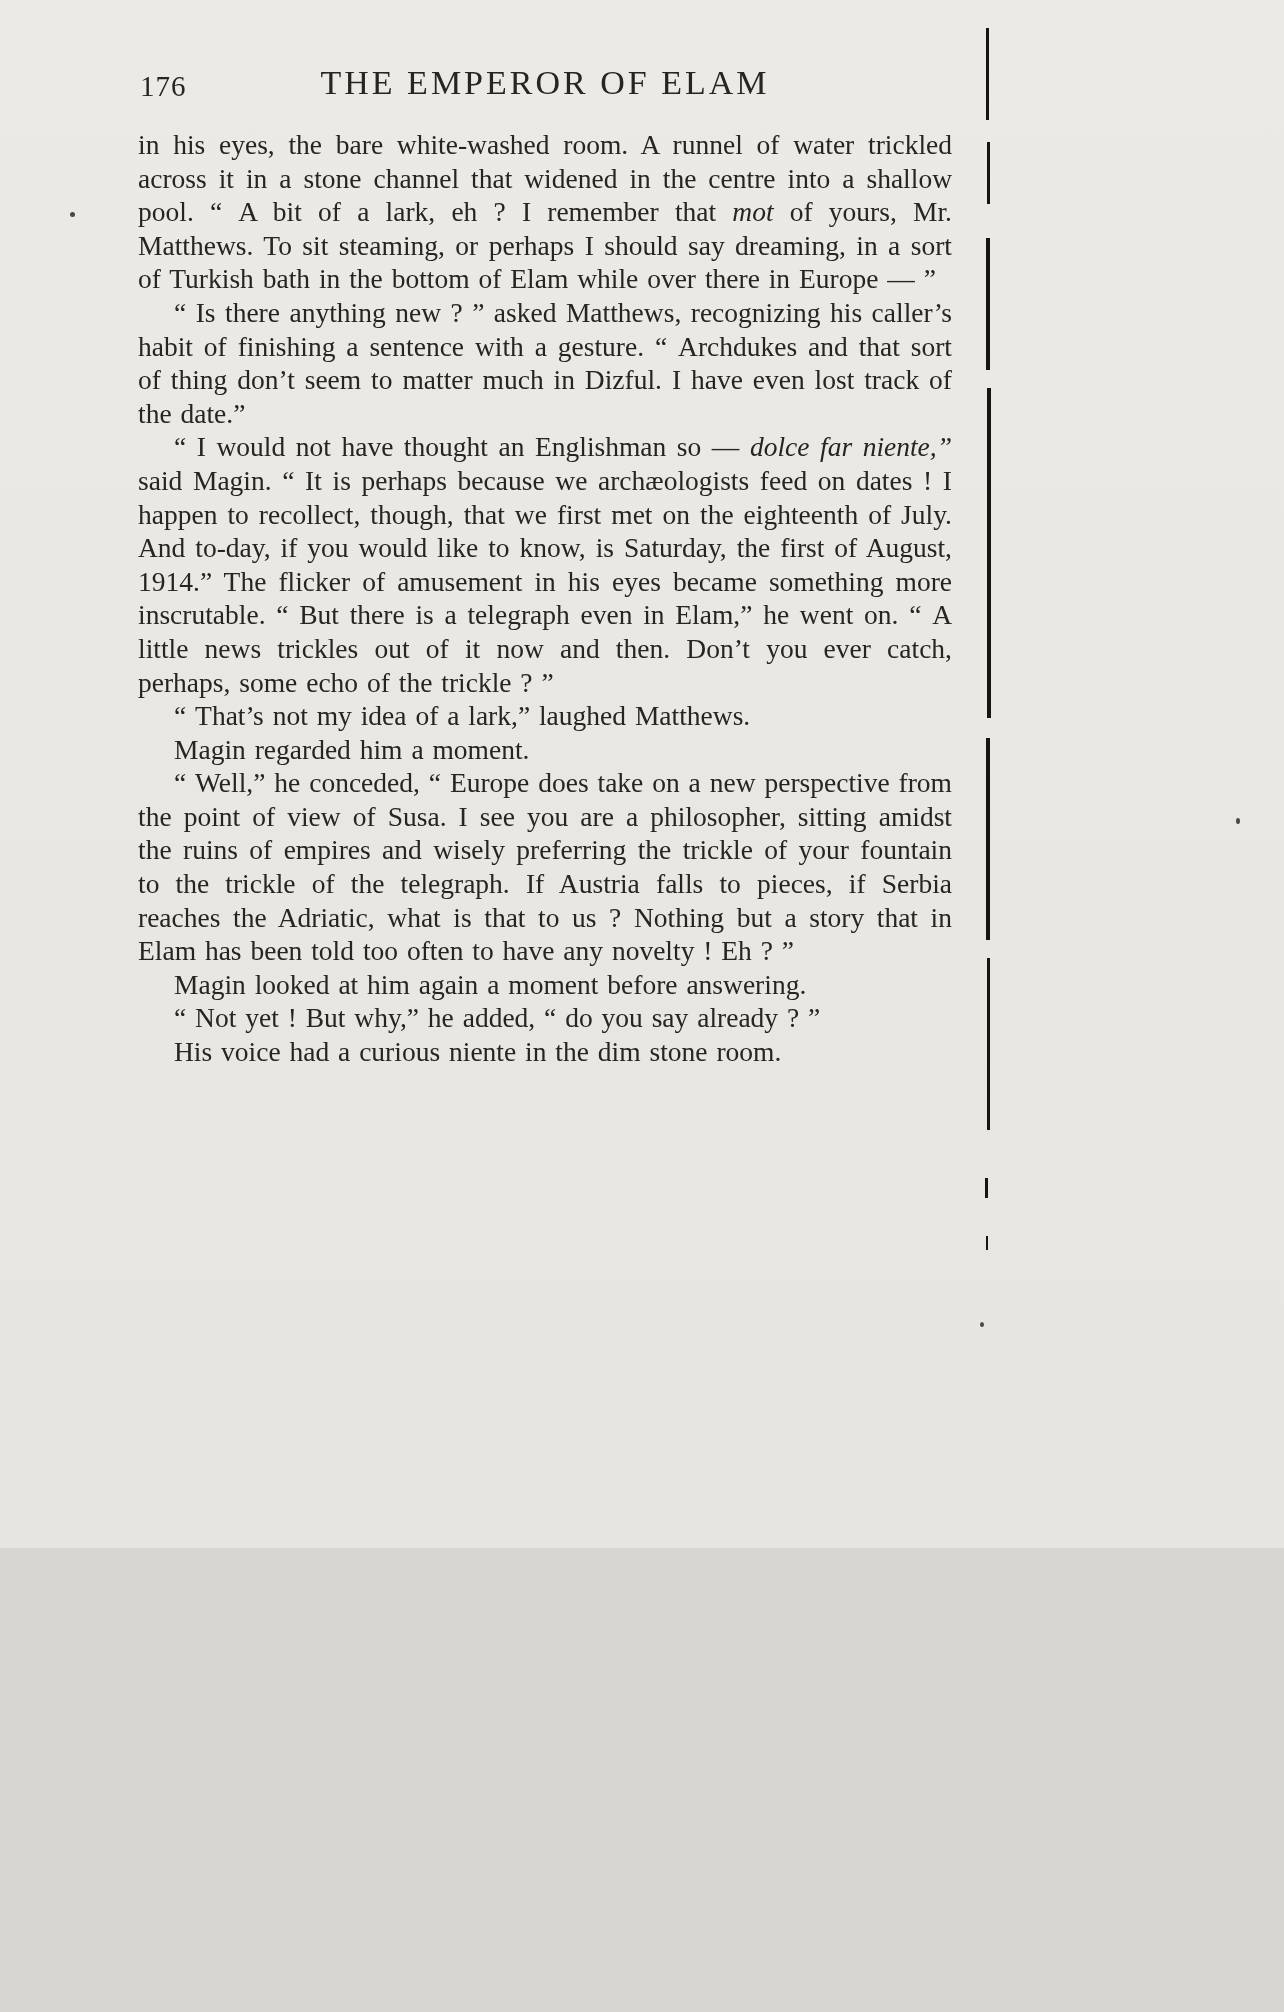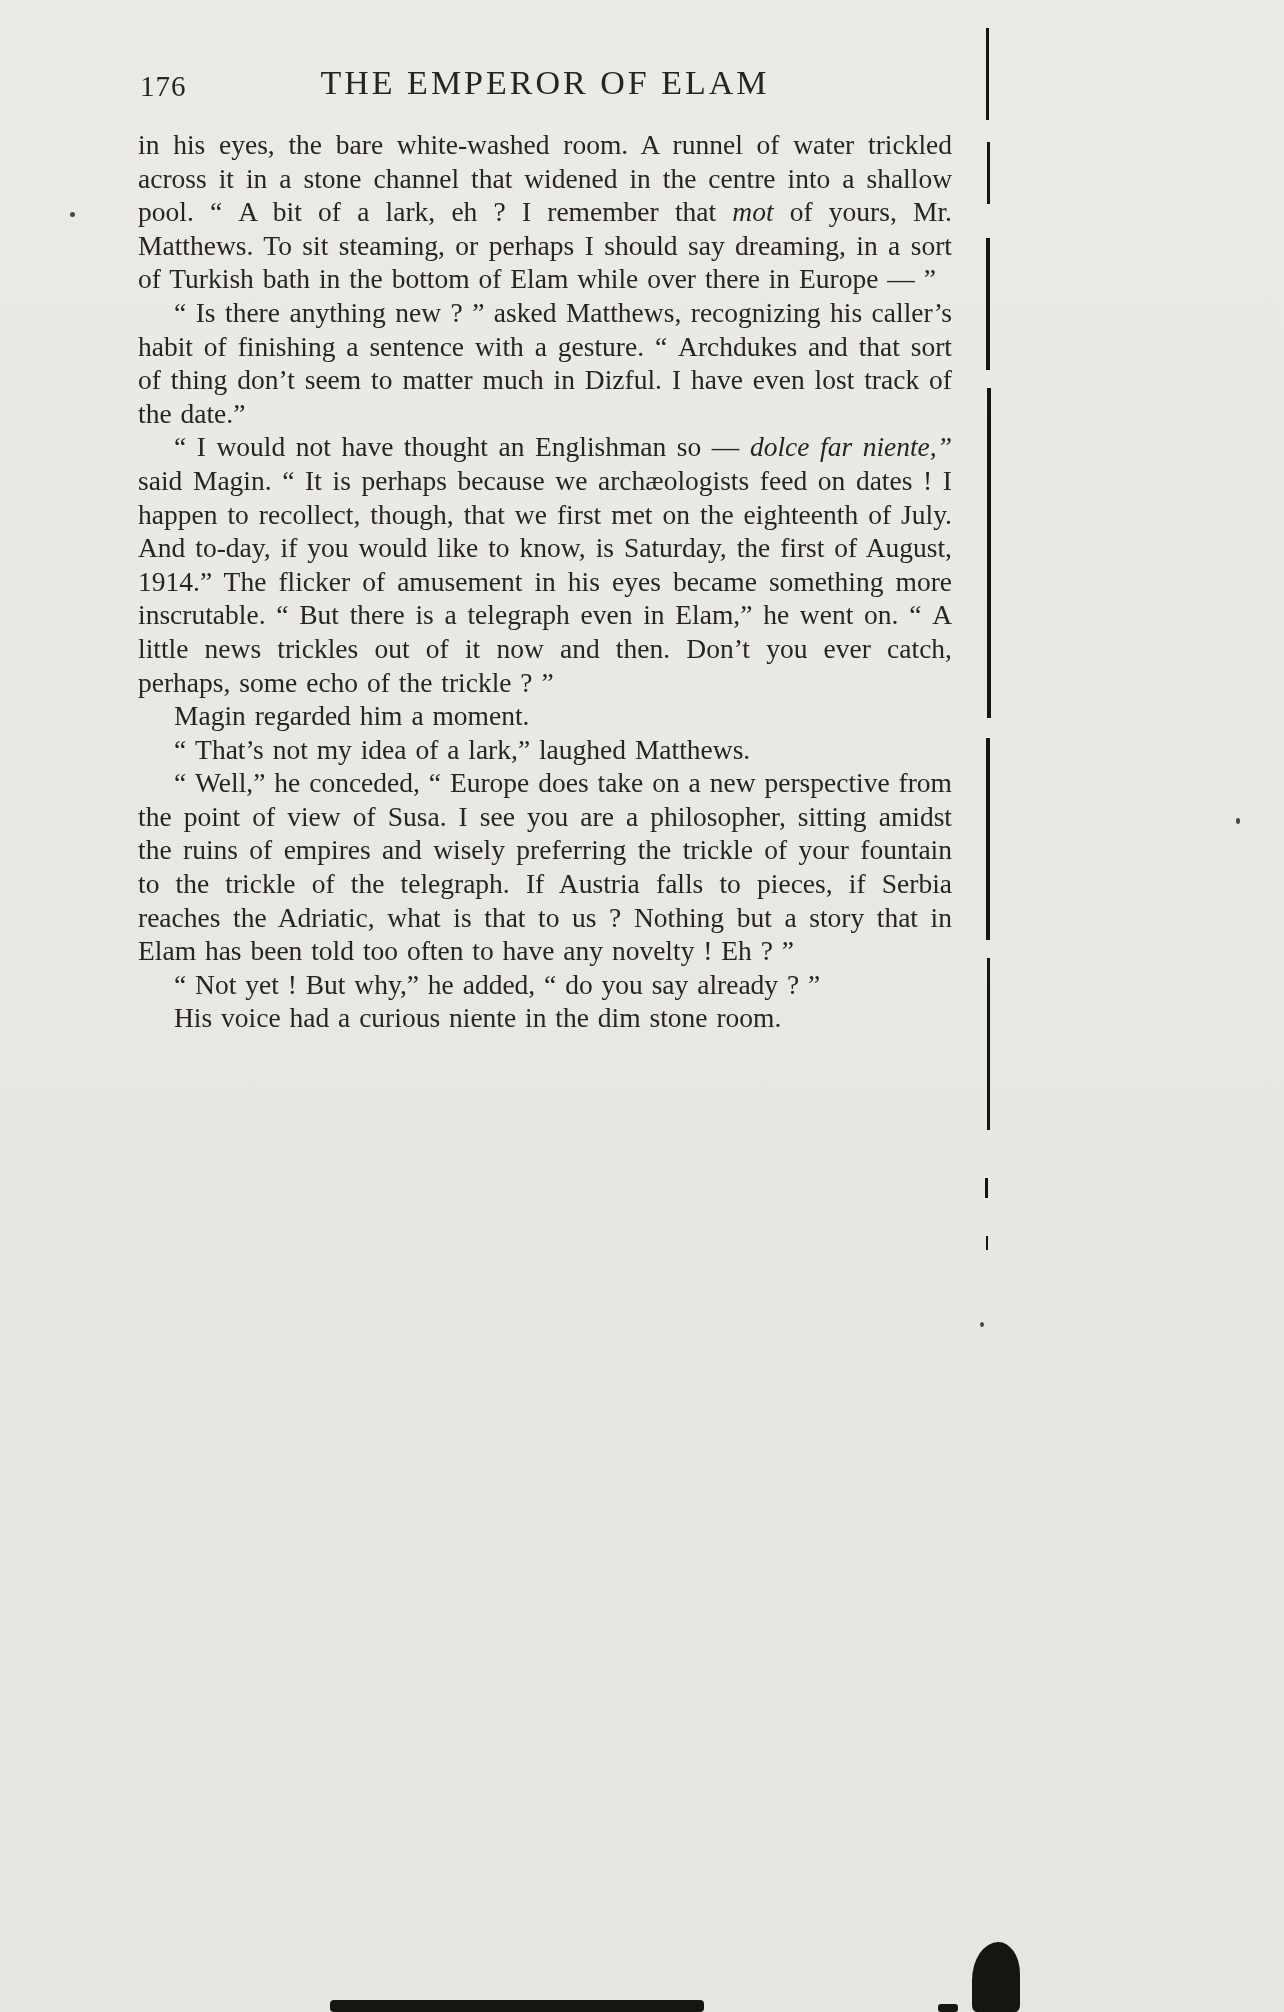--- a/index.html
+++ b/index.html
@@ -1,19 +1,19 @@
 <!DOCTYPE html>
 <html><head>
 <meta charset="utf-8">
 <style>
   html, body { margin: 0; padding: 0; background: #d8d6d1; }
   .page {
     position: relative;
     width: 1284px;
-    height: 2012px;
+    height: 1548px;
     background: linear-gradient(180deg, #eceae5 0%, #e9e7e2 55%, #e7e5df 100%);
     font-family: "Liberation Serif", "DejaVu Serif", serif;
     color: #272523;
     overflow: hidden;
   }
   .header {
     position: absolute;
     top: 62px;
     left: 138px;
     width: 814px;
@@ -74,23 +74,24 @@
 
   <div class="header">
     <div class="page-number">176</div>
     <div class="running-title">THE EMPEROR OF ELAM</div>
   </div>
 
   <div class="page-body">
       <p class="para"><span>in his eyes, the bare white-washed room. A runnel of water trickled across it in a stone channel that widened in the centre into a shallow pool. “&nbsp;A bit of a lark, eh&nbsp;? I remember that </span><i>mot</i><span> of yours, Mr. Matthews. To sit steaming, or perhaps I should say dreaming, in a sort of Turkish bath in the bottom of Elam while over there in Europe&nbsp;—&nbsp;”</span></p>
       <p class="para indent"><span>“&nbsp;Is there anything new&nbsp;?&nbsp;” asked Matthews, recognizing his caller’s habit of finishing a sentence with a gesture. “&nbsp;Archdukes and that sort of thing don’t seem to matter much in Dizful. I have even lost track of the date.”</span></p>
       <p class="para indent"><span>“&nbsp;I would not have thought an Englishman so&nbsp;—&nbsp;</span><i>dolce far niente,”</i><span> said Magin. “&nbsp;It is perhaps because we archæologists feed on dates&nbsp;! I happen to recollect, though, that we first met on the eighteenth of July. And to-day, if you would like to know, is Saturday, the first of August, 1914.” The flicker of amusement in his eyes became something more inscrutable. “&nbsp;But there is a telegraph even in Elam,” he went on. “&nbsp;A little news trickles out of it now and then. Don’t you ever catch, perhaps, some echo of the trickle&nbsp;?&nbsp;”</span></p>
+      <p class="para indent"><span>“&nbsp;That’s not my idea of a lark,” laughed Matthews.</span></p>
       <p class="para indent"><span>Magin regarded him a moment.</span></p>
-      <p class="para indent"><span>“&nbsp;That’s not my idea of a lark,” laughed Matthews.</span></p>
       <p class="para indent"><span>“&nbsp;Well,” he conceded, “&nbsp;Europe does take on a new perspective from the point of view of Susa. I see you are a philosopher, sitting amidst the ruins of empires and wisely preferring the trickle of your fountain to the trickle of the telegraph. If Austria falls to pieces, if Serbia reaches the Adriatic, what is that to us&nbsp;? Nothing but a story that in Elam has been told too often to have any novelty&nbsp;! Eh&nbsp;?&nbsp;”</span></p>
+      <p class="para indent"><span>Magin looked at him again a moment before answering.</span></p>
       <p class="para indent"><span>“&nbsp;Not yet&nbsp;! But why,” he added, “&nbsp;do you say already&nbsp;?&nbsp;”</span></p>
       <p class="para indent"><span>His voice had a curious niente in the dim stone room.</span></p>
     </div>
 
   <div class="artifact edge-1"></div>
   <div class="artifact edge-2"></div>
   <div class="artifact edge-3"></div>
   <div class="artifact edge-4"></div>
   <div class="artifact edge-5"></div>
   <div class="artifact edge-6"></div>

